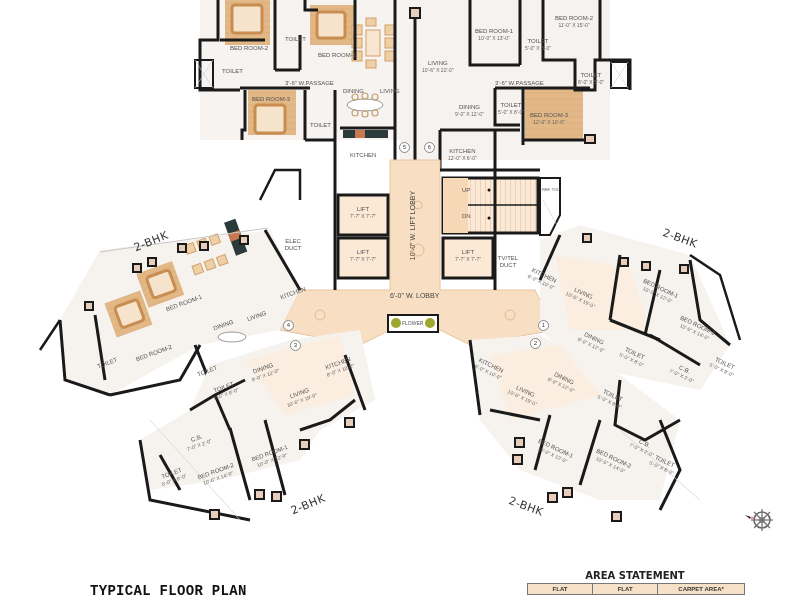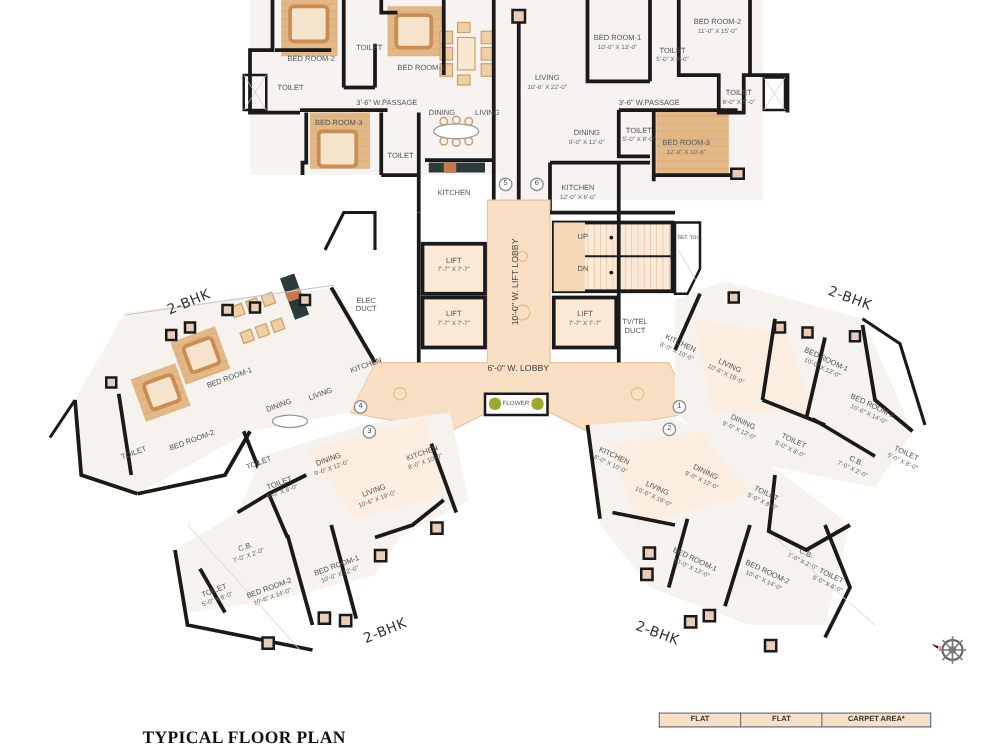--- a/index.html
+++ b/index.html
@@ -3,21 +3,21 @@
 <meta charset="utf-8">
 <style>
   html,body{margin:0;padding:0;background:#fff;}
   body{width:800px;height:600px;position:relative;overflow:hidden;font-family:"Liberation Sans",sans-serif;}
   #plan{position:absolute;left:0;top:0;width:800px;height:560px;}
   .lbl{position:absolute;font-family:"Liberation Sans",sans-serif;font-size:6px;color:#555;text-align:center;line-height:7px;white-space:nowrap;transform-origin:center center;}
   .lbl .dim{display:block;font-size:5px;color:#666;}
   .bhk{position:absolute;font-family:"DejaVu Sans",sans-serif;font-size:11px;color:#333;letter-spacing:0.5px;transform-origin:center;}
   .lobby-lbl{position:absolute;font-size:7px;color:#444;white-space:nowrap;}
   .num{position:absolute;width:9px;height:9px;border:1px solid #888;border-radius:50%;font-size:6px;line-height:9px;text-align:center;color:#444;background:#fff;}
-  #title{position:absolute;left:90px;top:583px;font-family:Liberation Serif, serif;font-weight:bold;font-size:14px;color:#111;letter-spacing:0.3px;margin-left:24px;}
+  #title{position:absolute;left:90px;top:583px;font-family:Liberation Mono, monospace;font-weight:bold;font-size:14px;color:#111;letter-spacing:0.3px;}
   #area{position:absolute;left:525px;top:570px;width:220px;}
   #area-title{text-align:center;font-family:"DejaVu Sans",sans-serif;font-weight:bold;font-size:10px;color:#222;margin-bottom:2px;}
   #area-table{border-collapse:collapse;width:218px;margin-left:2px;}
   #area-table th{background:#f6e0c8;border:1px solid #777;font-size:6px;font-weight:bold;color:#333;padding:1px 0;height:8px;}
   #compass{position:absolute;left:745px;top:505px;width:30px;height:30px;}
 </style>
 </head>
 <body>
 
 <svg id="plan" viewBox="0 0 800 560" xmlns="http://www.w3.org/2000/svg">
@@ -347,20 +347,21 @@
     <line x1="9" y1="7" x2="25" y2="23"></line>
       <line x1="25" y1="7" x2="9" y2="23"></line>
   </g>
   <polygon points="0,10 6,12 5,14" fill="#222"></polygon>
   <circle cx="7" cy="13" r="1.5" fill="#e8a0a0"></circle>
 </svg>
 
 <div id="title">TYPICAL FLOOR PLAN</div>
 
 <div id="area">
+  <div id="area-title">AREA STATEMENT</div>
   <table id="area-table">
     <tbody>
         <tr>
       <th style="width:30%;">FLAT</th>
       <th style="width:30%;">FLAT</th>
       <th style="width:40%;">CARPET AREA*</th>
     </tr>
   </tbody>
     </table>
 </div>

